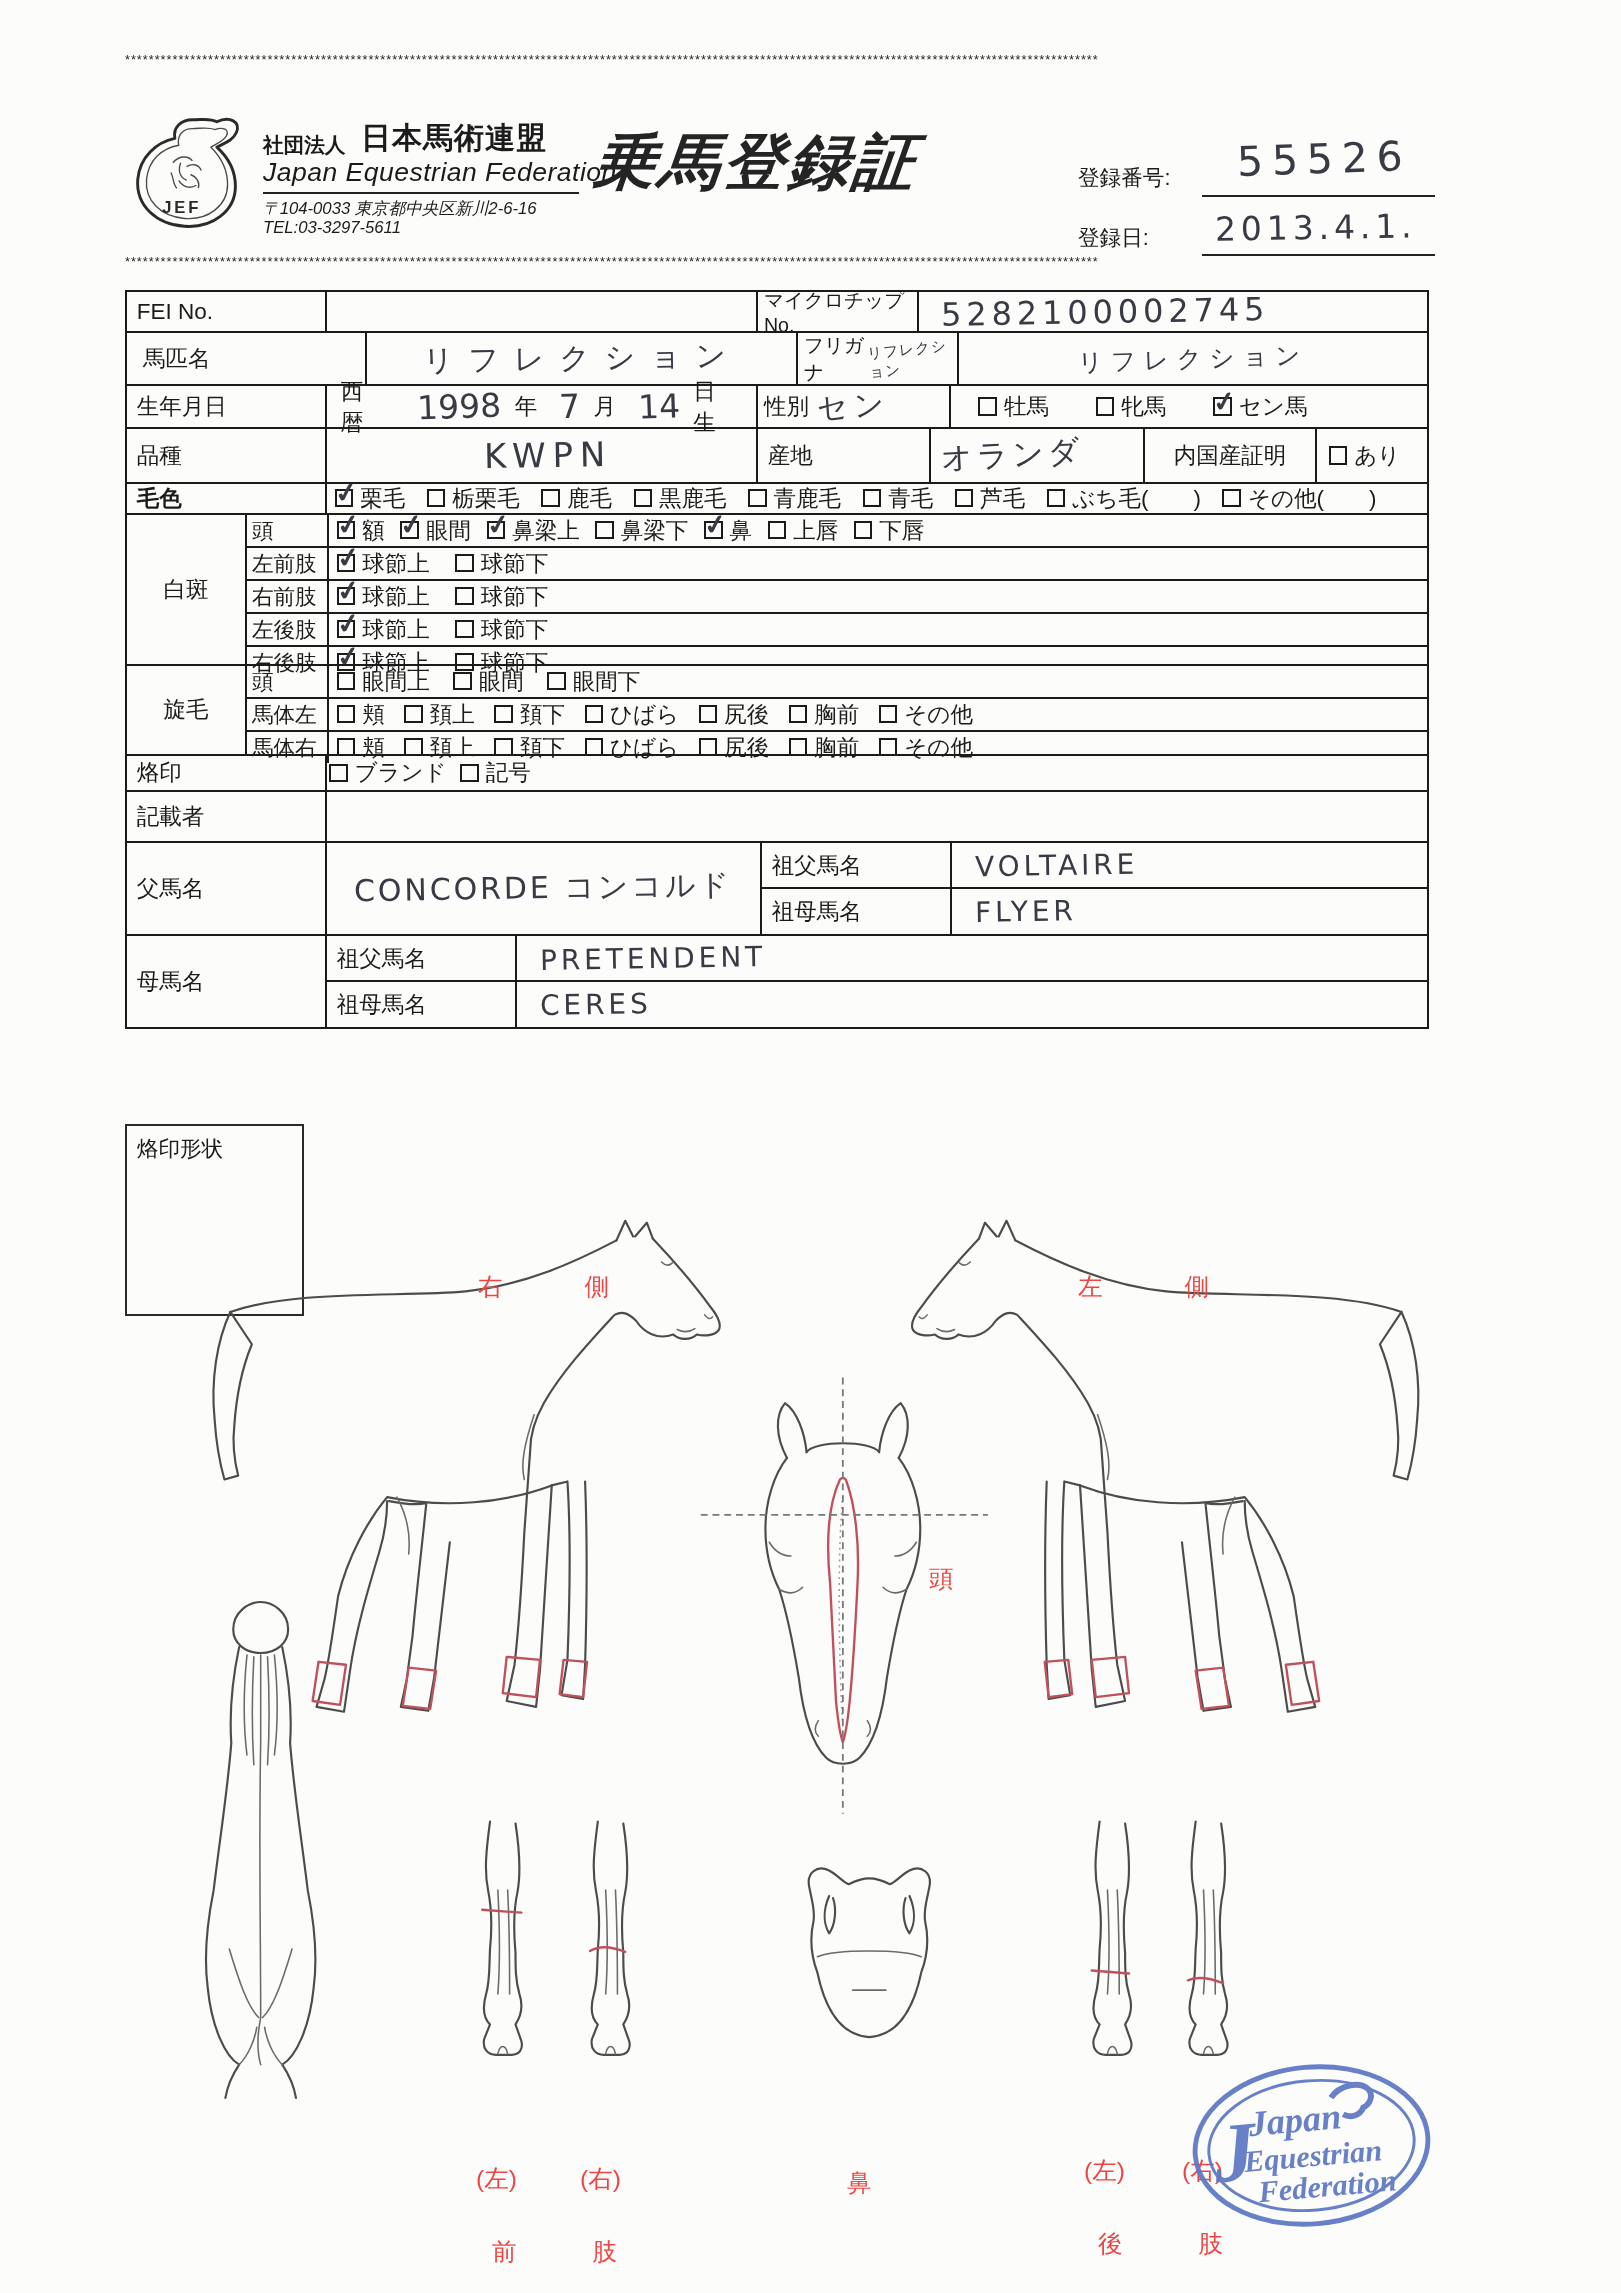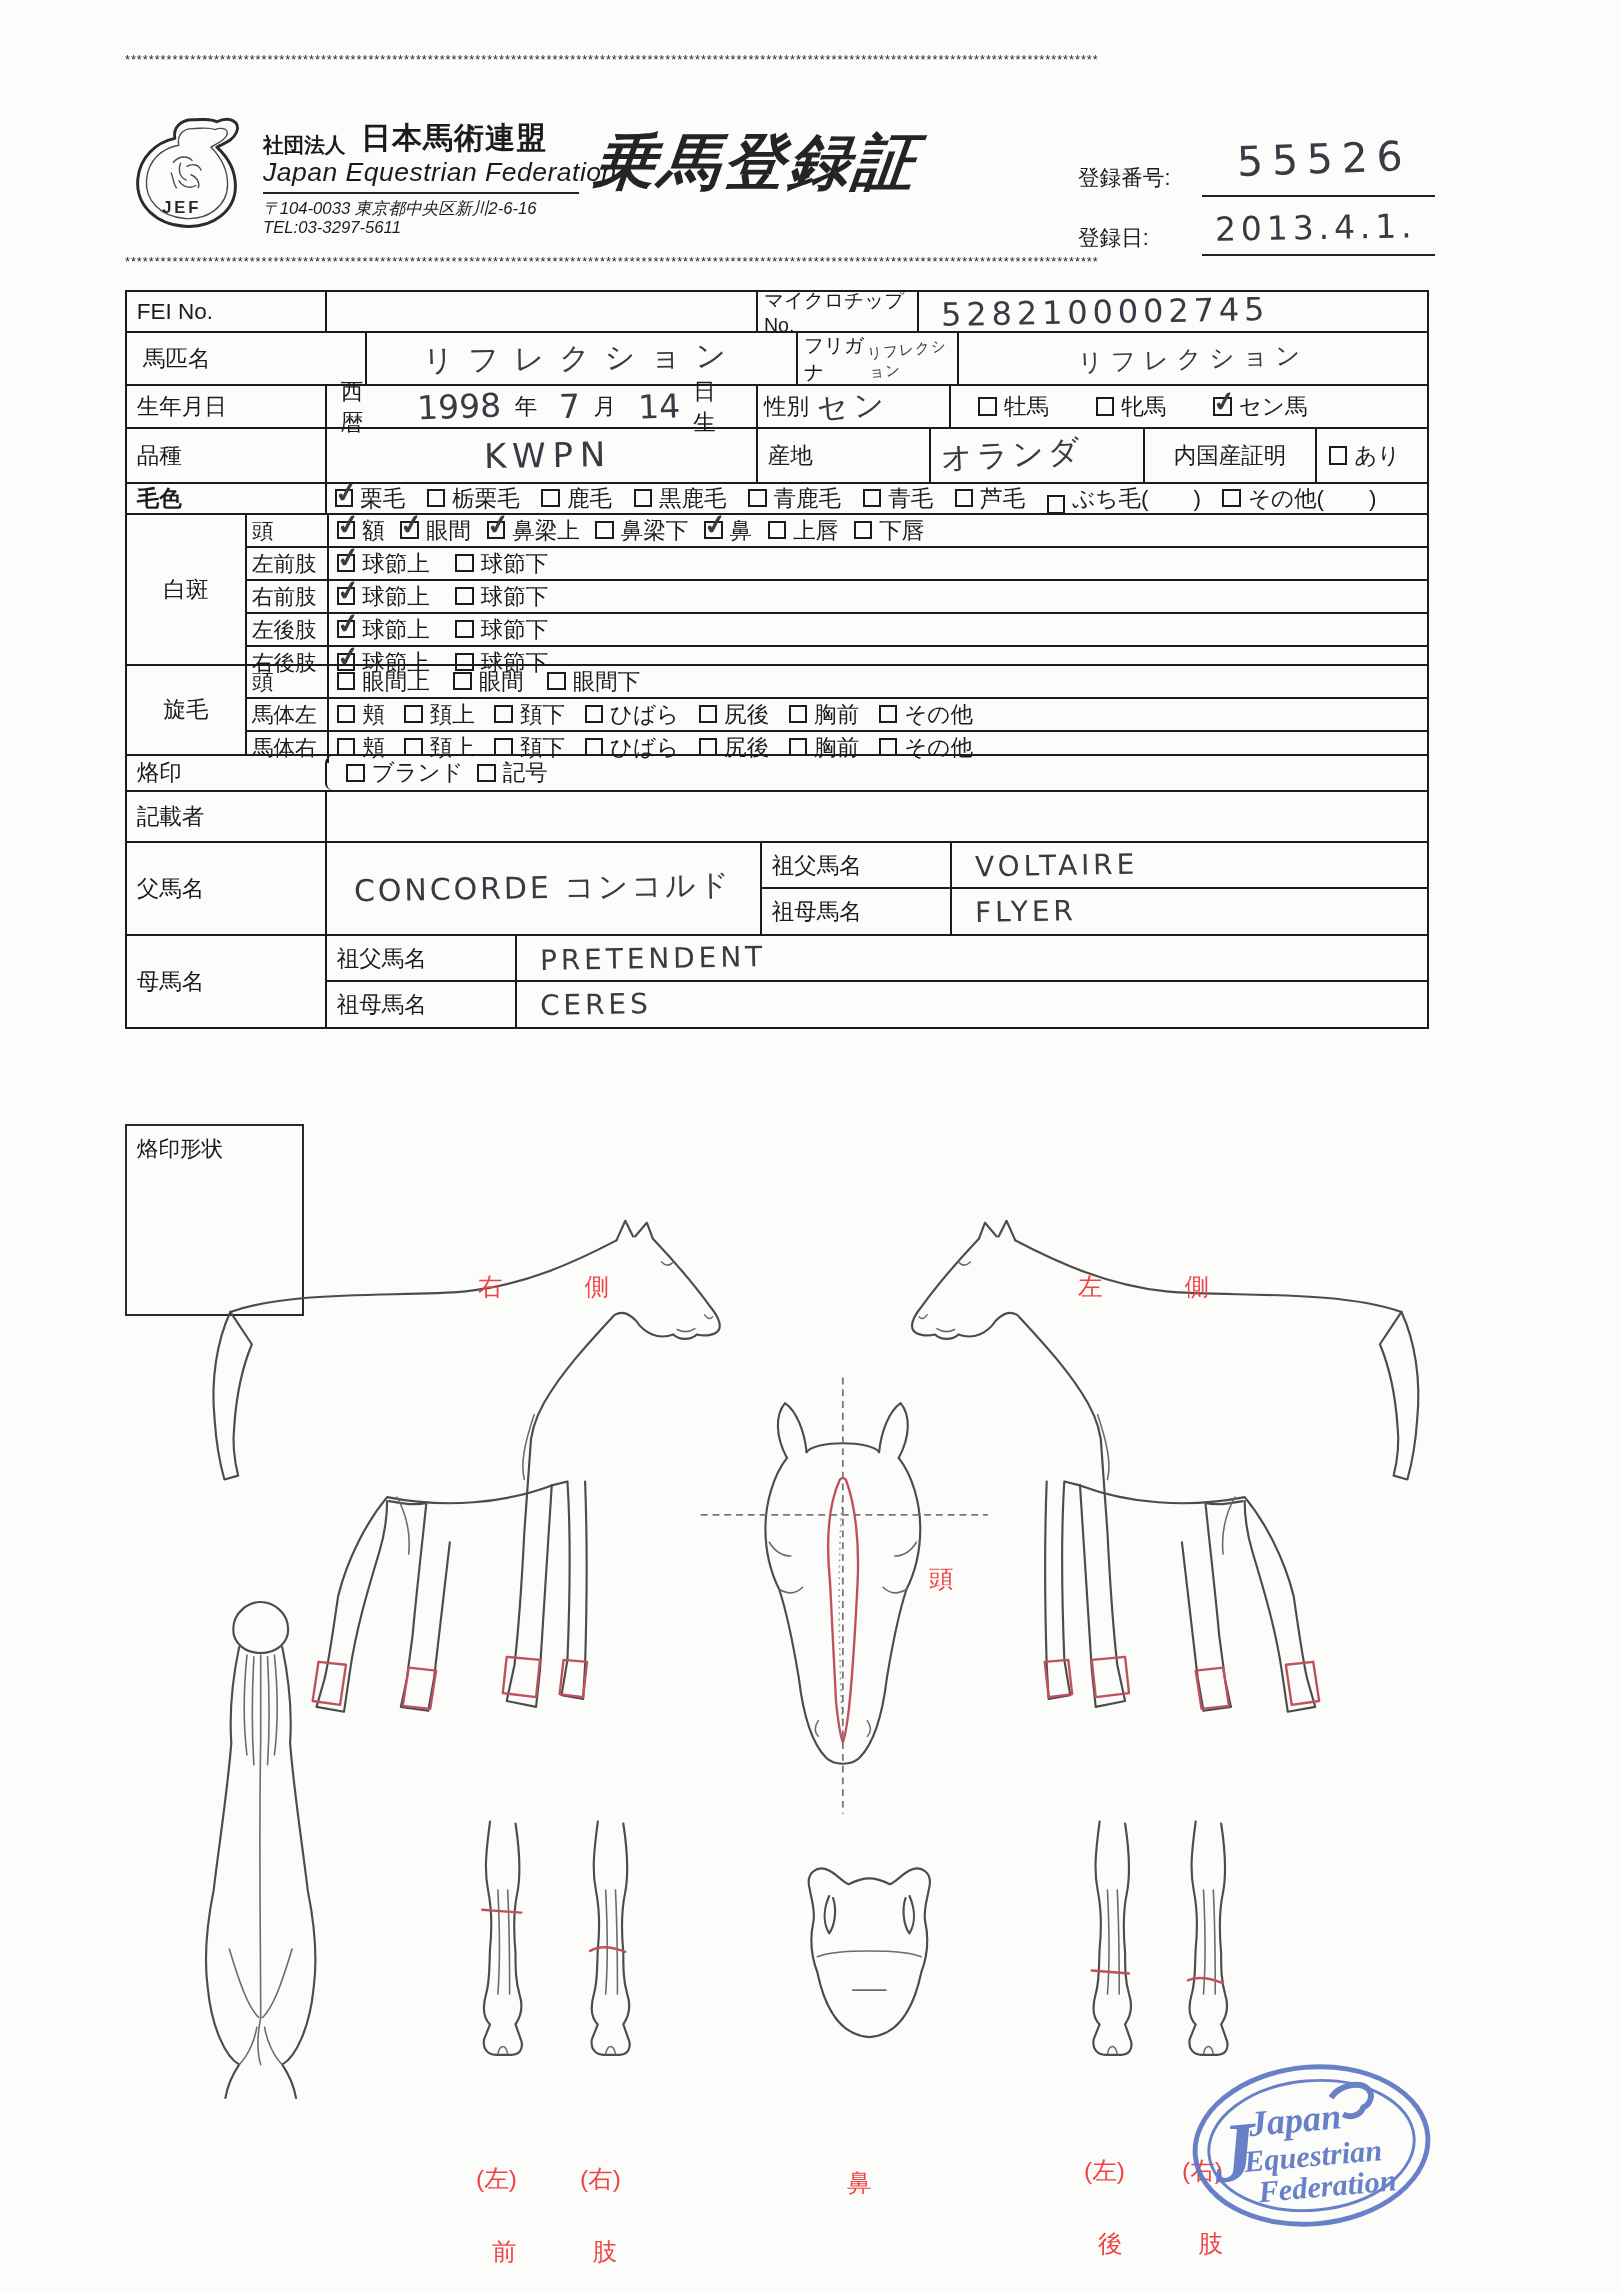--- a/index.html
+++ b/index.html
@@ -223,21 +223,21 @@
             <span class="olbl">青鹿毛</span>
           </span>
           <span class="opt" style="margin-right: 21.6px;">
             <span class="box"></span>
             <span class="olbl">青毛</span>
           </span>
           <span class="opt" style="margin-right: 21.6px;">
             <span class="box"></span>
             <span class="olbl">芦毛</span>
           </span>
-          <span class="opt" style="margin-right: 21.6px; align-items: flex-end;">
+          <span class="opt" style="margin-right: 21.6px;">
             <span class="box"></span>
             <span class="olbl">ぶち毛(　　)</span>
           </span>
           <span class="opt" style="margin-right: 21.6px;">
             <span class="box"></span>
             <span class="olbl">その他(　　)</span>
           </span>
         </div>
     </div>
 
@@ -432,21 +432,21 @@
                 <span class="box"></span>
                 <span class="olbl">その他</span>
               </span>
             </div>
         </div>
       </div>
     </div>
 
     <div class="row" style="height:37px;">
       <div class="cell lab" style="width:198px;">烙印</div>
-      <div class="cell flex" style="padding-left:19px;border-radius:7px;">
+      <div class="cell flex" style="padding-left:2px;">
           <span class="opt" style="margin-right: 13.7px;">
             <span class="box"></span>
             <span class="olbl">ブランド</span>
           </span>
           <span class="opt" style="margin-right: 13.7px;">
             <span class="box"></span>
             <span class="olbl">記号</span>
           </span>
         </div>
     </div>

